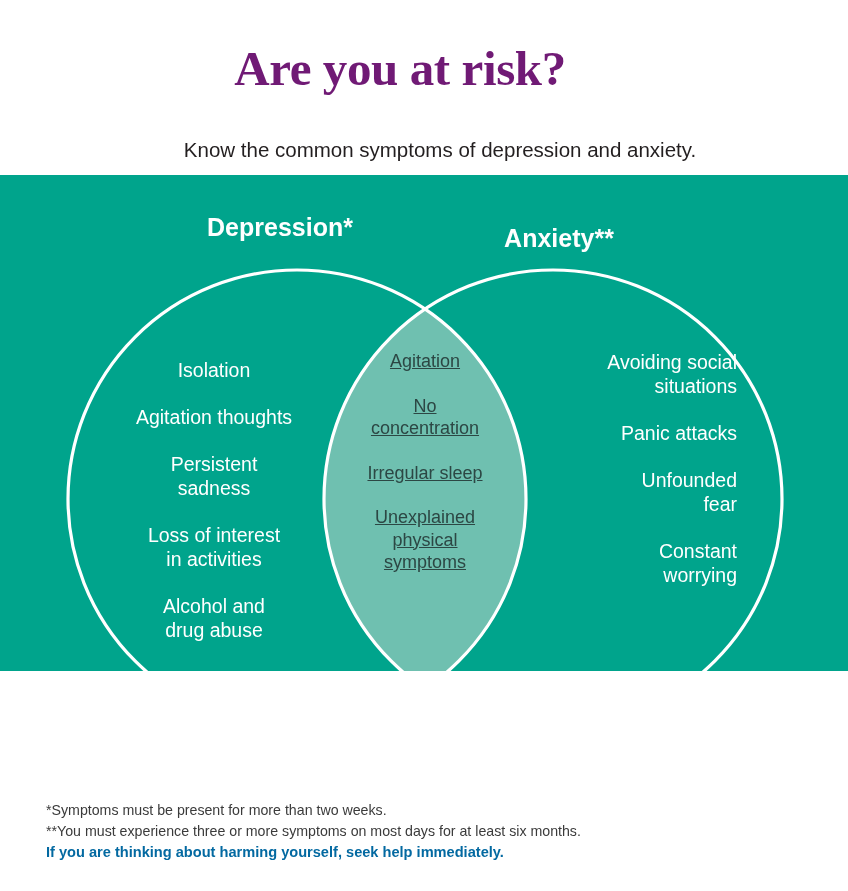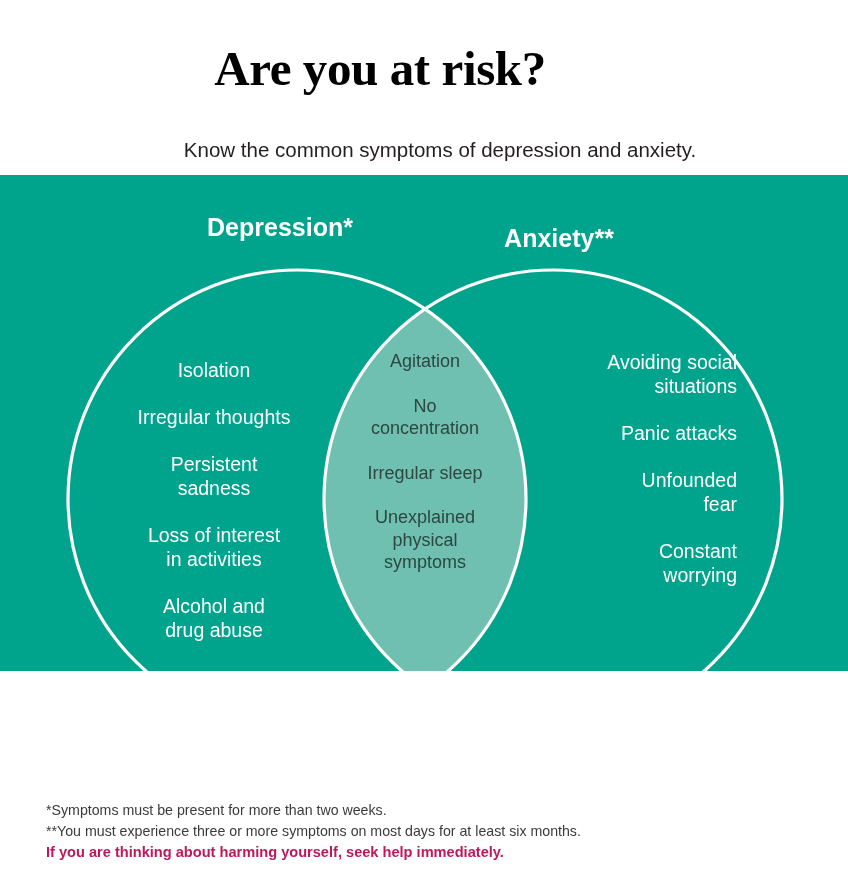--- a/index.html
+++ b/index.html
@@ -36,21 +36,22 @@
     position: absolute;
     left: 0;
     top: 40px;
     width: 760px;
     margin: 0;
     font-family: "Liberation Serif", "DejaVu Serif", serif;
     font-weight: bold;
     font-size: 49px;
     line-height: 58px;
     letter-spacing: -0.4px;
-    color: #000000;
+    color: #701a75;
+    padding-left: 20px;
   }
   .subtitle {
     position: absolute;
     left: 0;
     top: 120px;
     width: 848px;
     margin: 16px;
     font-size: 20.5px;
     line-height: 27px;
     font-weight: normal;
@@ -112,39 +113,39 @@
   .sym-list.side li { margin-bottom: 23px; }
 
   .sym-list.center {
     left: 340px;
     top: 175px;
     width: 170px;
     font-size: 18px;
     line-height: 22.5px;
     color: #2c4744;
   }
-  .sym-list.center li { margin-bottom: 22px; }
+  .sym-list.center li { margin-bottom: 22px; text-decoration: underline; }
 
   
   .footnotes {
     position: absolute;
     left: 46px;
     top: 800px;
     width: 760px;
   }
   .footnote {
     margin: 0;
     font-size: 14.2px;
     line-height: 21px;
     color: #3b3b3b;
     white-space: nowrap;
   }
   .footnote.bold {
     font-weight: bold;
-    color: #be185d;
+    color: #0369a1;
     font-size: 14.6px;
   }
 </style>
 </head>
 <body>
 
 <div class="page">
 
   <div class="header">
     <h1 class="main-title">Are you at risk?</h1>
@@ -165,21 +166,21 @@
       </g>
       <circle cx="297" cy="324" r="229" fill="none" stroke="#FFFFFF" stroke-width="3.2"></circle>
       <circle cx="553" cy="324" r="229" fill="none" stroke="#FFFFFF" stroke-width="3.2"></circle>
     </svg>
 
     <h2 class="circle-title left">Depression*</h2>
     <h2 class="circle-title right">Anxiety**</h2>
 
     <ul class="sym-list side left">
       <li>Isolation</li>
-      <li>Irregular thoughts</li>
+      <li>Agitation thoughts</li>
       <li>Persistent<br>sadness</li>
       <li>Loss of interest<br>in activities</li>
       <li>Alcohol and<br>drug abuse</li>
     </ul>
 
     <ul class="sym-list center">
       <li>Agitation</li>
       <li>No<br>concentration</li>
       <li>Irregular sleep</li>
       <li>Unexplained<br>physical<br>symptoms</li>

